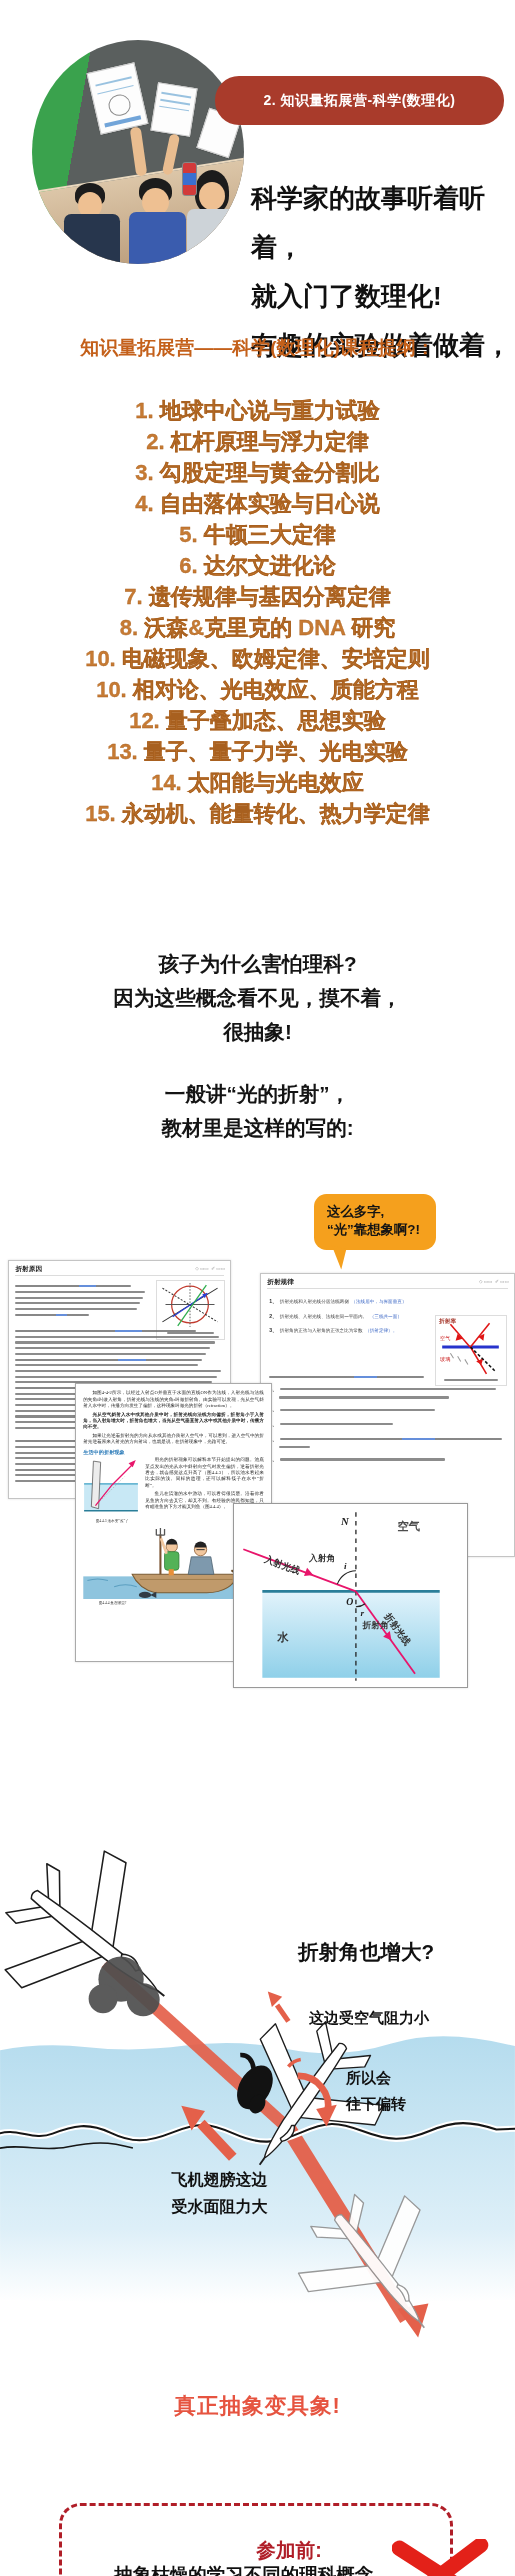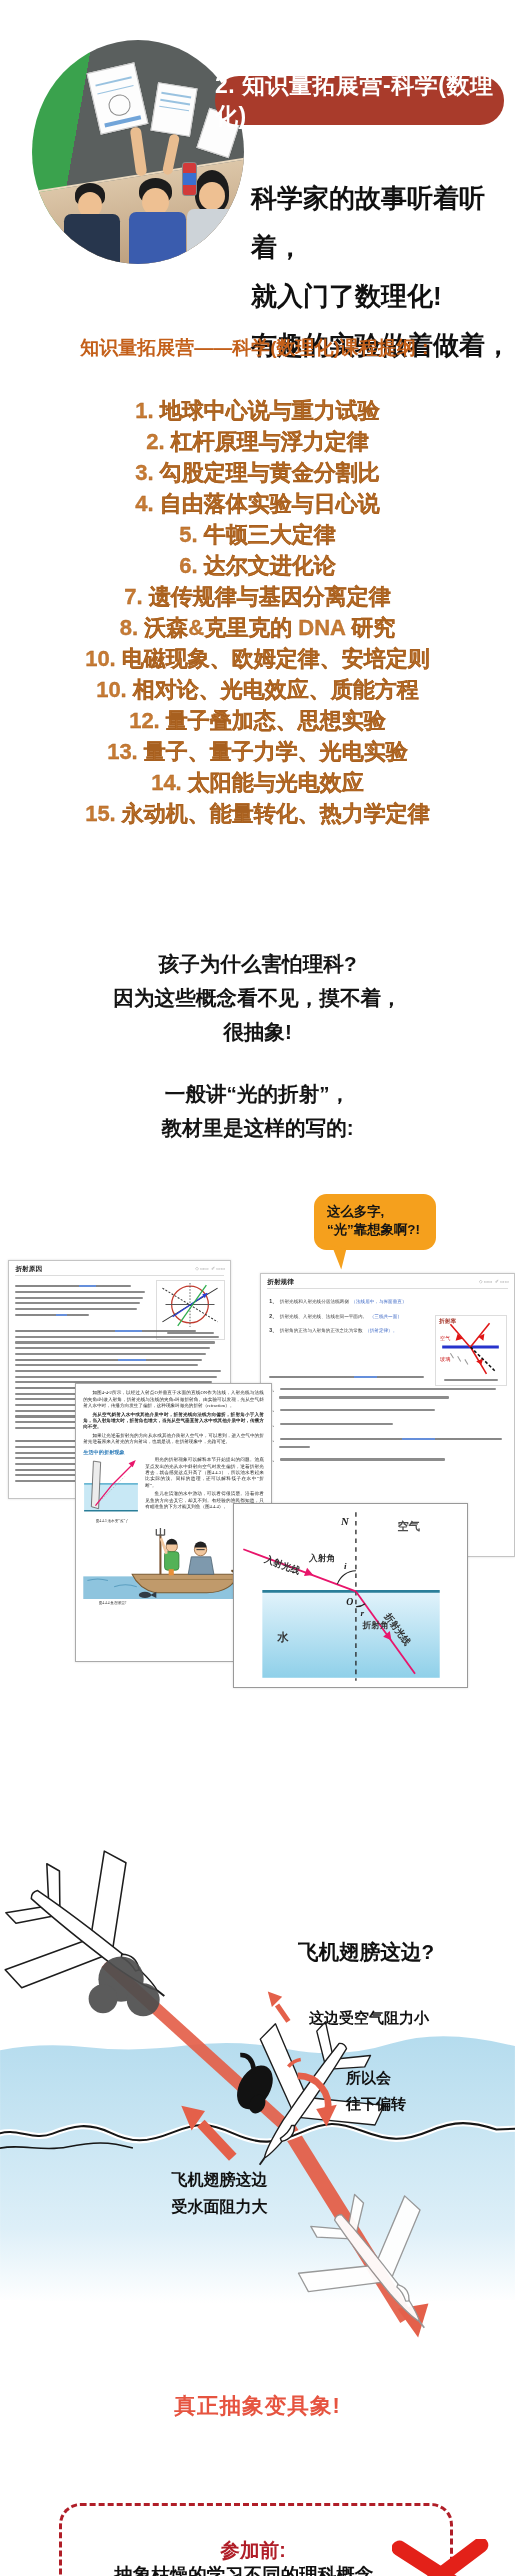--- a/index.html
+++ b/index.html
@@ -11,21 +11,21 @@
   
   #photo{left:32px;top:40px;width:212px;height:224px;border-radius:50%;overflow:hidden;
          background:linear-gradient(100deg,#3aa24d 0 24%,#5a5f5e 24% 100%);}
   .paper{position:absolute;background:#fdfdfd;border:0.5px solid #c9c9c9;box-shadow:0 0.5px 1px rgba(0,0,0,.25);}
   .pline{position:absolute;left:10%;right:10%;height:1.5px;background:#7fb3d8;opacity:.8;}
   .head-sk{position:absolute;border-radius:50%;background:#eec092;}
   .hair{position:absolute;border-radius:50% 50% 40% 40%;background:#1c1c1c;}
   .body-bl{position:absolute;border-radius:7.2px 7.2px 0 0;}
   #banner{left:215px;top:76px;width:289px;height:49px;background:#a93b2b;border-radius:24px;
           display:flex;align-items:center;justify-content:center;}
-  #banner div{color:#fff;font-size:23px;font-weight:900;letter-spacing:0.5px;}
+  #banner div{color:#fff;font-size:14px;font-weight:900;letter-spacing:0.5px;}
   #headline{left:251px;top:174px;width:260px;font-size:26px;line-height:49px;font-weight:900;color:#101010;}
 
   
   #outline-heading{top:335px;font-size:19px;font-weight:900;color:#c4601a;}
   #outline-list{top:395px;font-size:22px;font-weight:700;color:#c67a33;line-height:31px;
                 -webkit-text-stroke:0.3px #a8601f;}
 
   .blacktxt{color:#141414;font-weight:700;}
   #fear{top:947px;font-size:20.6px;line-height:34px;}
   #intro{top:1077px;font-size:20.6px;line-height:34px;}
@@ -423,36 +423,36 @@
       <polygon points="614,534 654,526 634,568" fill="#e4604a"></polygon>
       <path d="M 560,452 q 10,-12 24,-14" fill="none" stroke="#e4604a" stroke-width="7"></path>
 
       <line x1="452" y1="628" x2="390" y2="562" stroke="#e4604a" stroke-width="20"></line>
       <polygon points="352,528 398,538 372,576" fill="#e4604a"></polygon>
 
       <line x1="560" y1="364" x2="538" y2="332" stroke="#e4604a" stroke-width="10"></line>
       <polygon points="520,306 548,316 528,336" fill="#e4604a"></polygon>
     </svg>
 
-    <div class="illu-label" style="left:263px;top:104px;width:206px;text-align:center;font-size:20.6px;">飞机翅膀这边?</div>
+    <div class="illu-label" style="left:263px;top:104px;width:206px;text-align:center;font-size:20.6px;">折射角也增大?</div>
     <div class="illu-label" style="left:309px;top:175px;width:144px;font-size:15px;">这边受空气阻力小</div>
     <div class="illu-label" style="left:346px;top:231px;font-size:15px;line-height:26px;">
         <div>所以会</div>
         <div>往下偏转</div>
       </div>
     <div class="illu-label" style="left:155px;top:332px;width:129px;text-align:center;font-size:16px;line-height:27px;">
         <div>飞机翅膀这边</div>
         <div>受水面阻力大</div>
       </div>
   </div>
 
   <div class="abs ctr" id="slogan">真正抽象变具象!</div>
 
   <div class="abs" id="promise"></div>
-  <div class="pr-red" style="top:2537px;">参加前:</div>
+  <div class="pr-red" style="top:2537px;padding-left:36px;">参加前:</div>
   <div class="pr-black" style="top:2562px;">抽象枯燥的学习不同的理科概念，</div>
 
   <svg class="abs" style="left:392px;top:2539px;" width="98" height="72" viewBox="0 0 190 140">
     <line x1="14" y1="18" x2="176" y2="122" stroke="#e32119" stroke-width="30" stroke-linecap="round"></line>
     <line x1="172" y1="12" x2="18" y2="128" stroke="#e32119" stroke-width="30" stroke-linecap="round"></line>
   </svg>
 
 </div>
 
 

